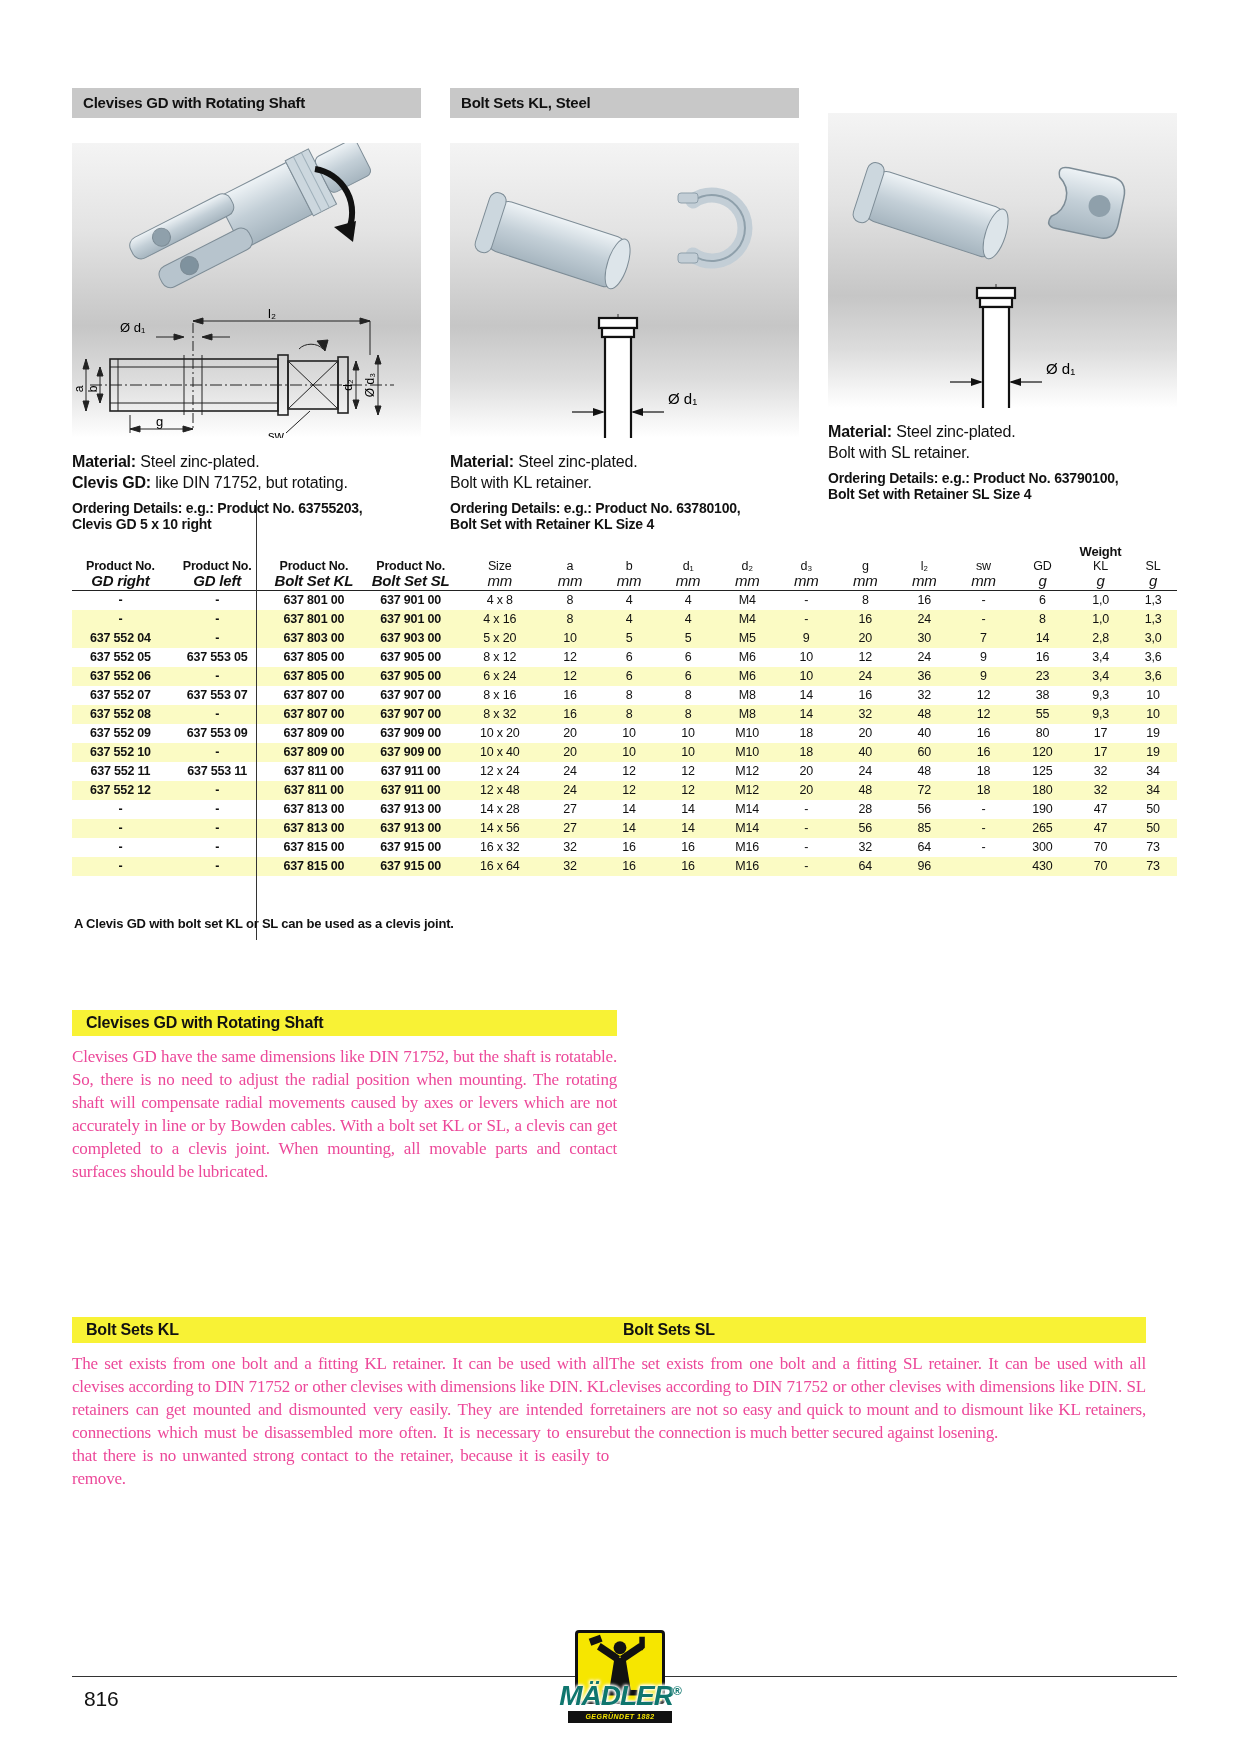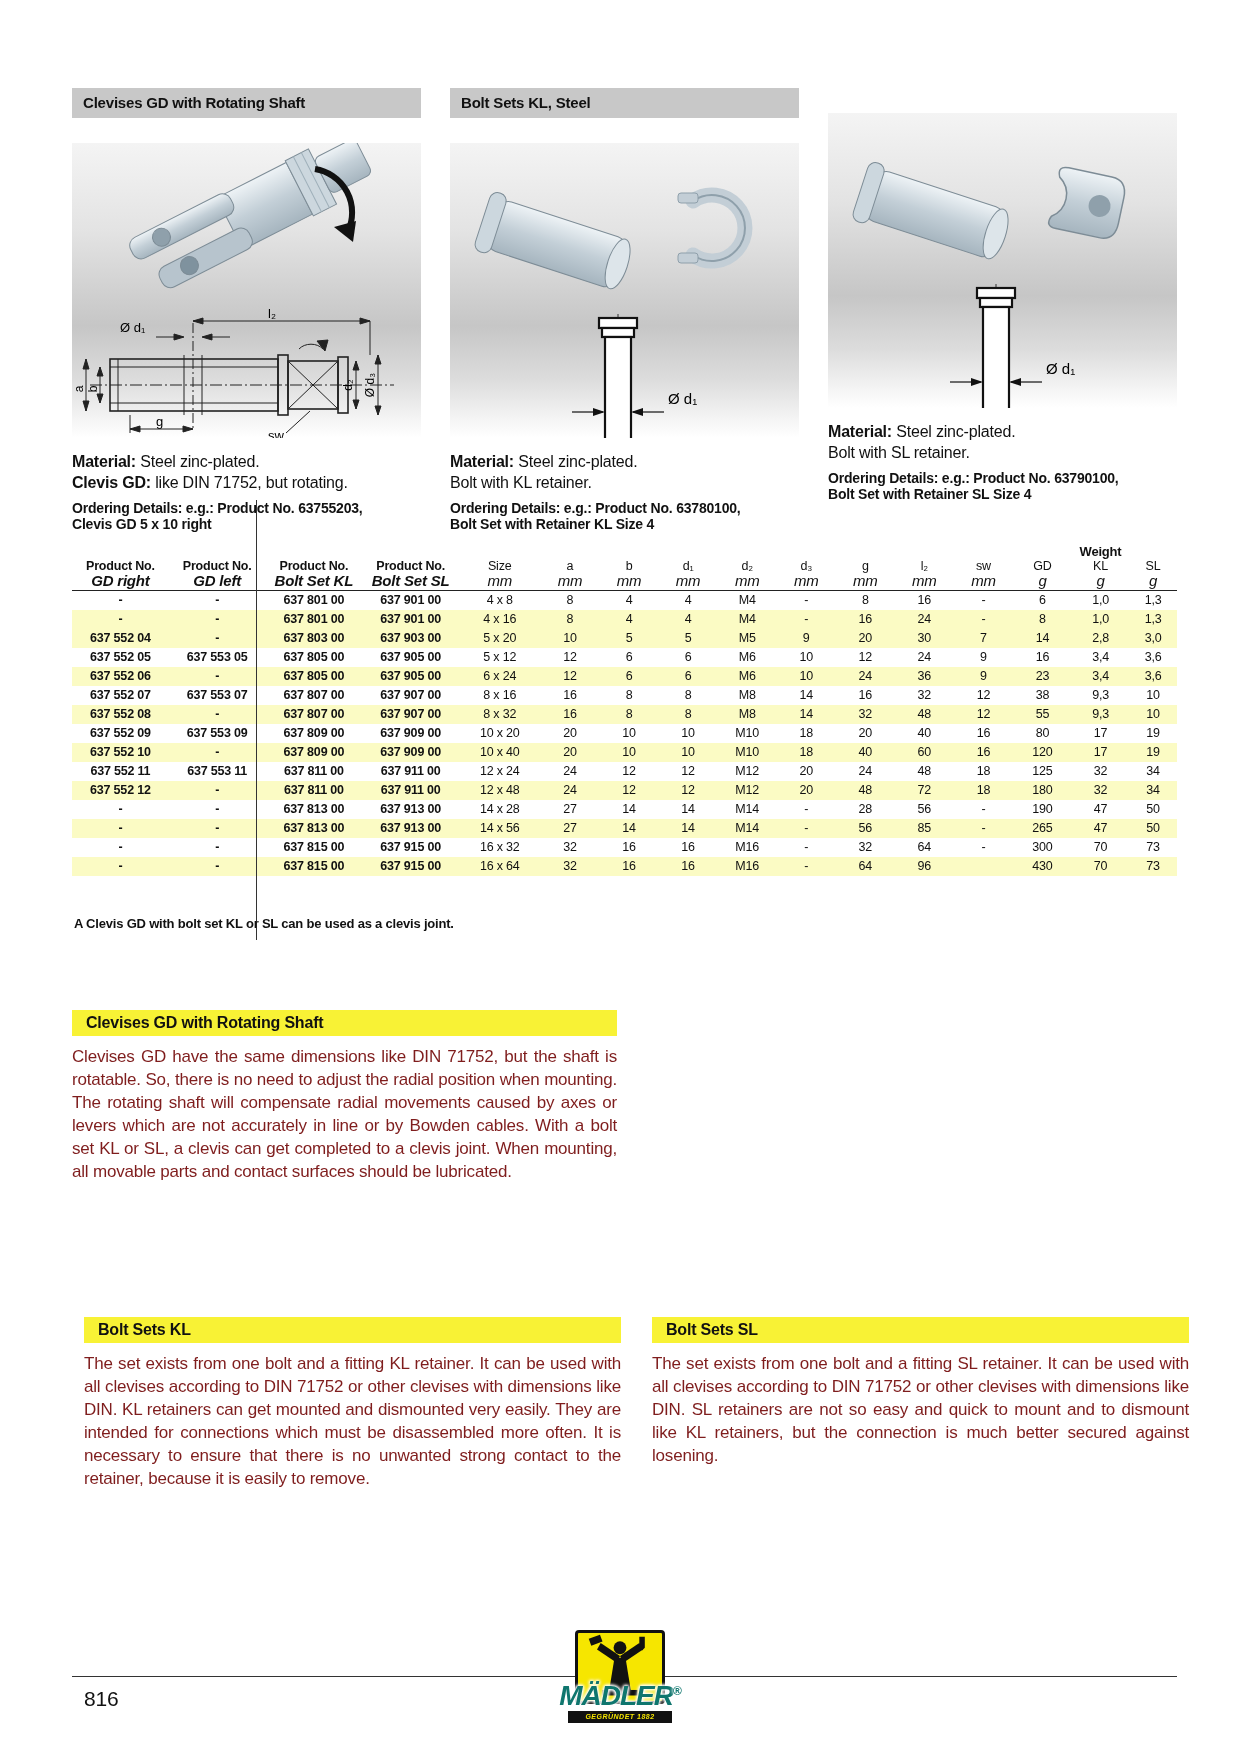--- a/index.html
+++ b/index.html
@@ -31,24 +31,24 @@
   tr.head-row th.b .h1,tr.head-row th.b .h2{font-weight:bold;}
   tbody.t-body tr{height:19px;}
   tbody.t-body tr.stripe{background:#fbfbc4;}
   tbody.t-body td.b{font-weight:bold;}
   .vdivider{position:absolute;left:256px;top:500px;width:1px;height:440px;background:#333;}
   .tnote{position:absolute;left:74px;top:916px;font-size:13px;font-weight:bold;letter-spacing:-0.2px;}
   
   .art-head{height:26px;background:#f8f235;font-weight:bold;font-size:16px;
     line-height:26px;padding-left:14px;box-sizing:border-box;letter-spacing:-0.2px;}
   .art-body{margin-top:9px;font-size:17px;line-height:23px;text-align:justify;
-    letter-spacing:-0.2px;color:#7f1d1d;}
+    letter-spacing:-0.2px;color:#ec4899;font-family:Liberation Serif, serif;}
   .article1{position:absolute;left:72px;top:1010px;width:545px;}
   .articles2{position:absolute;left:72px;top:1317px;width:1105px;display:grid;
-    grid-template-columns:537px 537px;column-gap:31px;margin-left:12px;}
+    grid-template-columns:537px 537px;}
   
   .footer-line{position:absolute;left:72px;top:1676px;width:1105px;height:1px;background:#333;}
   .page-num{position:absolute;left:84px;top:1687px;font-size:21px;letter-spacing:-0.2px;}
   .logo{position:absolute;left:538px;top:1630px;width:164px;text-align:center;}
   .logo-box{width:90px;height:74px;background:#f6e600;border:3px solid #111;
     border-radius:4px;margin:0 auto;box-sizing:border-box;position:relative;}
   .logo-word{position:relative;margin-top:-24px;font-size:28px;font-weight:900;
     font-style:italic;letter-spacing:-1px;color:#0f766e;
     text-shadow:0 0 3px #fff,0 0 3px #fff,0 0 4px #fff,0 0 4px #fff;}
   .logo-word sup{font-size:12px;font-style:normal;vertical-align:super;}
@@ -398,21 +398,21 @@
           <td>7</td>
           <td>14</td>
           <td>2,8</td>
           <td>3,0</td>
         </tr>
         <tr>
           <td class="b">637 552 05</td>
           <td class="b">637 553 05</td>
           <td class="b">637 805 00</td>
           <td class="b">637 905 00</td>
-          <td>5 x 12</td>
+          <td>8 x 12</td>
           <td>12</td>
           <td>6</td>
           <td>6</td>
           <td>M6</td>
           <td>10</td>
           <td>12</td>
           <td>24</td>
           <td>9</td>
           <td>16</td>
           <td>3,4</td>

